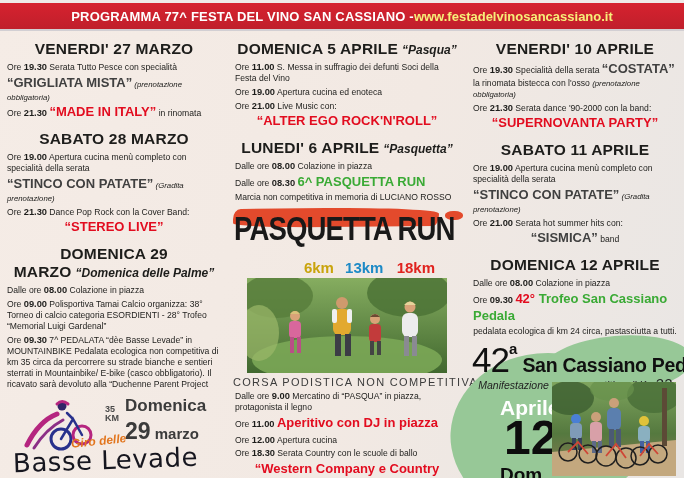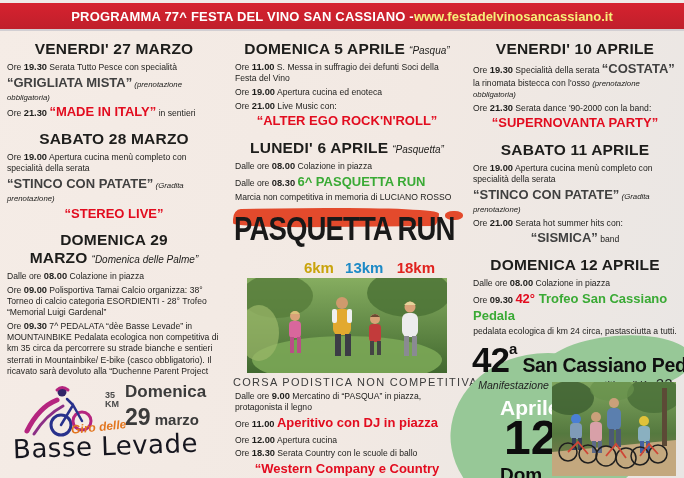--- a/index.html
+++ b/index.html
@@ -15,21 +15,21 @@
     border-bottom:2px solid #d2cfd3;
     display:flex;align-items:center;justify-content:center;white-space:nowrap;
   }
   .banner .w{color:#ffffff;font-weight:bold;font-size:13px;letter-spacing:.2px;}
   .banner .y{color:#f7ef79;font-weight:bold;font-size:13px;}
   .cols{position:absolute;top:33px;left:0;right:0;bottom:0;display:flex;}
   .col{box-sizing:border-box;padding:5px 7px 2px;}
   .col0{width:228px;}.col1{width:238px;}.col2{width:218px;}
   .heading{font-size:15.5px;font-weight:bold;text-align:center;margin:9px 0 3px;letter-spacing:.2px;}
   .heading:first-child{margin-top:2px;}
-  .heading .note{font-size:10px;font-weight:normal;font-style:italic;margin-left:4px;letter-spacing:0;}
+  .heading .note{font-size:12px;font-weight:bold;font-style:italic;margin-left:4px;letter-spacing:0;}
   .line{font-size:8.6px;line-height:1.3;margin:1.5px 0;text-align:left;}
   .line.c{text-align:center;}
   .s-p{font-size:8.6px;}
   .s-t{font-size:9.3px;font-weight:bold;}
   .s-b{color:#404040;font-weight:bold;font-size:13px;}
   .s-r{color:#e20c1f;font-weight:bold;font-size:13px;}
   .s-g{color:#3aaa35;font-weight:bold;font-size:13px;}
   .s-i{font-style:italic;font-size:7.8px;}
 
   
@@ -55,21 +55,21 @@
   .km6{color:#c9a40c;}.km13{color:#1d8ac6;margin-left:7px;}.km18{color:#e0231f;margin-left:9px;}
   .photo-runners{display:block;margin:2px auto 0;width:200px;height:95px;}
   .pr-caption{font-size:11px;letter-spacing:1.3px;text-align:center;margin-top:3px;color:#3c3c3c;white-space:nowrap;}
 
   
   .pd{position:relative;height:166px;margin:3px -5px 1px;}
   .blob{position:absolute;left:-18px;top:12px;width:200px;height:158px;background:#97c897;
         border-radius:45% 55% 60% 40% / 50% 60% 40% 50%;transform:rotate(-10deg);}
   .blob2{position:absolute;right:-10px;top:-4px;width:150px;height:58px;background:#97c897;border-radius:50%;transform:rotate(-5deg);}
   .pd-title{position:relative;z-index:2;padding-left:4px;color:#101010;white-space:nowrap;}
-  .pd-num{font-size:35px;font-weight:bold;letter-spacing:-1px;}
+  .pd-num{font-size:35px;font-weight:normal;letter-spacing:-1px;}
   .pd-sup{font-size:15px;font-weight:bold;vertical-align:18px;}
   .pd-name{font-size:19.5px;font-weight:bold;letter-spacing:-.3px;}
   .pd-sub{position:relative;z-index:2;text-align:center;font-style:italic;font-size:10.5px;margin-top:-5px;color:#222;}
   .pd-km2{font-size:15px;}
   .pd-month{position:absolute;left:32px;top:56px;color:#ffffff;font-size:21px;font-weight:bold;z-index:2;}
   .pd-daynum{position:absolute;left:36px;top:74px;font-size:48px;font-weight:bold;z-index:2;color:#0d0d0d;line-height:1;}
   .pd-dayname{position:absolute;left:32px;top:124px;font-size:19px;font-weight:bold;z-index:2;color:#0d0d0d;}
   .photo-bikes{position:absolute;right:6px;top:42px;width:124px;height:94px;z-index:2;}
 </style>
 </head>
@@ -80,24 +80,25 @@
 <div class="banner">
   <span class="w">PROGRAMMA 77^ FESTA DEL VINO SAN CASSIANO - </span>
     <span class="y">www.festadelvinosancassiano.it</span>
 </div>
 
 <div class="cols">
   <div class="col col0">
       <div class="heading"><span>VENERDI' 27 MARZO</span></div>
       <div class="line"><span class="s-p">Ore </span><span class="s-t">19.30</span><span class="s-p">  Serata Tutto Pesce con specialità</span></div>
       <div class="line"><span class="s-b">“GRIGLIATA MISTA”</span><span class="s-i"> (prenotazione obbligatoria)</span></div>
-      <div class="line"><span class="s-p">Ore </span><span class="s-t">21.30</span><span class="s-p">  </span><span class="s-r">“MADE IN ITALY”</span><span class="s-p"> in sentieri</span></div>
+      <div class="line"><span class="s-p">Ore </span><span class="s-t">21.30</span><span class="s-p">  </span><span class="s-r">“MADE IN ITALY”</span><span class="s-p"> in rinomata</span></div>
       <div class="heading"><span>SABATO 28 MARZO</span></div>
       <div class="line"><span class="s-p">Ore </span><span class="s-t">19.00</span><span class="s-p">  Apertura cucina menù completo con specialità della serata</span></div>
       <div class="line"><span class="s-b">“STINCO CON PATATE”</span><span class="s-i"> (Gradita prenotazione)</span></div>
+      <div class="line"><span class="s-p">Ore </span><span class="s-t">21.30</span><span class="s-p">  Dance Pop Rock con la Cover Band:</span></div>
       <div class="line c"><span class="s-r">“STEREO LIVE”</span></div>
       <div class="heading"><span>DOMENICA 29 MARZO</span><span class="note">“Domenica delle Palme”</span></div>
       <div class="line"><span class="s-p">Dalle ore </span><span class="s-t">08.00</span><span class="s-p">   Colazione in piazza</span></div>
       <div class="line"><span class="s-p">Ore </span><span class="s-t">09.00</span><span class="s-p">  Polisportiva Tamai Calcio organizza: 38° Torneo di calcio categoria ESORDIENTI - 28° Trofeo “Memorial Luigi Gardenal”</span></div>
       <div class="line"><span class="s-p">Ore </span><span class="s-t">09.30</span><span class="s-p">  7^ PEDALATA “dèe Basse Levade” in MOUNTAINBIKE Pedalata ecologica non competitiva di km 35 circa da percorrere su strade bianche e sentieri sterrati in Mountainbike/ E-bike (casco obbligatorio). Il ricavato sarà devoluto alla “Duchenne Parent Project</span></div>
       <div id="basse-levade-logo" class="bl">
     <svg class="bl-svg" viewBox="0 0 80 60">
       <path d="M6 50 Q18 26 36 19" stroke="#b5257f" stroke-width="5" fill="none" stroke-linecap="round"></path>
       <path d="M13 53 Q25 34 42 25" stroke="#8c2f86" stroke-width="3" fill="none" stroke-linecap="round"></path>
       <circle cx="41" cy="11" r="4.5" fill="#312468"></circle>

